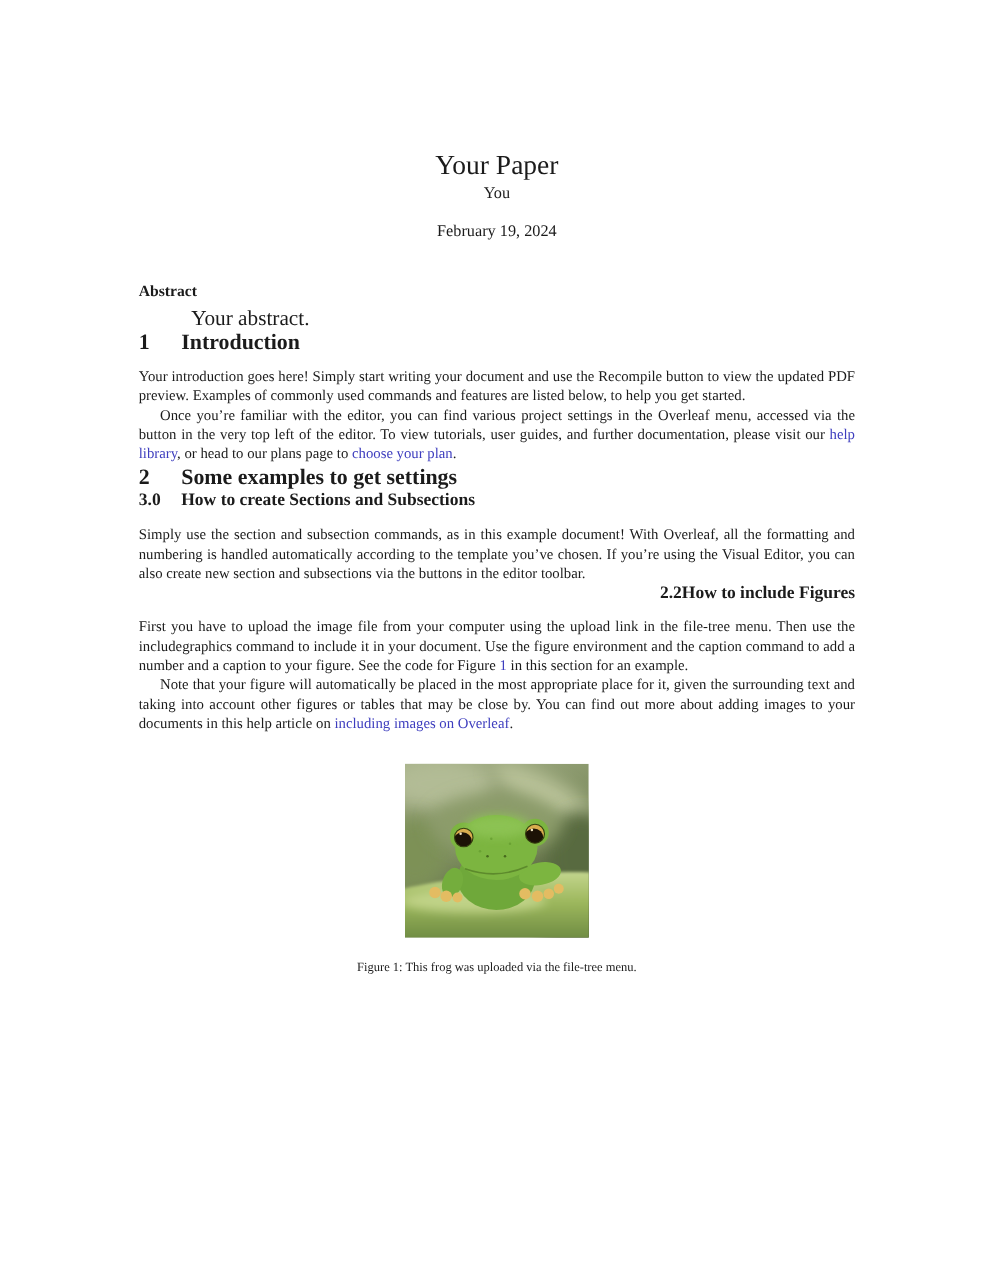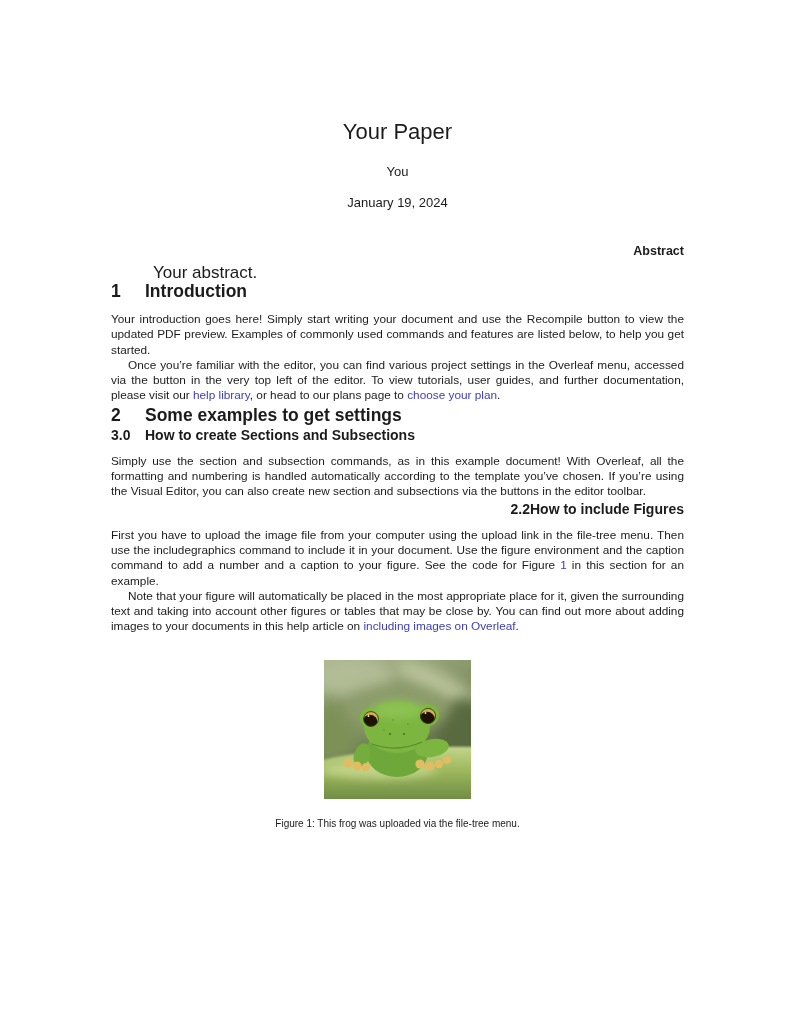--- a/index.html
+++ b/index.html
@@ -1,32 +1,32 @@
 <!DOCTYPE html>
 <html style="--link: #3d3dbe; --ink: #1b1b1b; --paper: #ffffff;"><head>
 <meta charset="utf-8">
 <style>
   :root{ --link:#3d3dbe; --ink:#1b1b1b; --paper:#ffffff; }
   html,body{margin:0;padding:0;background:#ffffff;}
   .page{
     position:relative;
     width:794px;height:910px;
     background:var(--paper);
-    font-family:Liberation Sans, sans-serif;
+    font-family:Liberation Serif, serif;
     color:var(--ink);
     overflow:hidden;
   }
   .content{ width:573px; margin-left:111px; }
 
   .title-block{ text-align:center; }
   .doc-title{ font-size:22px; line-height:28px; margin:118px 0 0 0; font-weight:400; }
-  .doc-author{ font-size:13px; line-height:15px; margin-top:18px; }
+  .doc-author{ font-size:13px; line-height:15px; }
   .doc-date{ font-size:13px; line-height:15px; margin-top:16px; }
 
-  .abstract-heading{ font-size:12.5px; font-weight:bold; text-align:right; margin-top:34px; line-height:15px; }
+  .abstract-heading{ font-size:12.5px; font-weight:bold; text-align:left; margin-top:34px; line-height:15px; }
   .abstract-body{ font-size:17px; line-height:15px; margin-top:6px; padding:0 42px; text-align:justify; }
 
   h2.section{ font-size:17.5px; line-height:22px; font-weight:bold; margin:0; }
   h3.subsection{ font-size:14px; line-height:18px; font-weight:bold; margin:0; }
   .sec-num{ display:inline-block; min-width:34px; }
   .sub-num{ display:inline-block; min-width:34px; }
   .mt-sec1{ margin-top:21px; }
   .mt-sec2{ margin-top:27px; }
   .mt-sub21{ margin-top:13px; }
   .mt-sub22{ margin-top:19px;text-align:right; }
@@ -45,21 +45,21 @@
 </style>
 </head>
 <body>
 
 <div class="page">
   <div class="content">
 
     <div class="title-block">
       <h1 class="doc-title">Your Paper</h1>
       <div class="doc-author">You</div>
-      <div class="doc-date">January 19, 2024</div>
+      <div class="doc-date">February 19, 2024</div>
     </div>
 
     <div class="abstract-heading">Abstract</div>
     <div class="abstract-body">Your abstract.</div>
 
     <h2 class="section mt-sec1"><span class="sec-num">1</span><span>Introduction</span></h2>
     <p class="body-par first"><span>Your introduction goes here! Simply start writing your document and use the Recompile button to view the updated PDF preview. Examples of commonly used commands and features are listed below, to help you get started.</span></p>
     <p class="body-par indent"><span>Once you’re familiar with the editor, you can find various project settings in the Overleaf menu, accessed via the button in the very top left of the editor. To view tutorials, user guides, and further documentation, please visit our </span><a class="rich-link">help library</a><span>, or head to our plans page to </span><a class="rich-link">choose your plan</a><span>.</span></p>
 
     <h2 class="section mt-sec2"><span class="sec-num">2</span><span>Some examples to get settings</span></h2>

